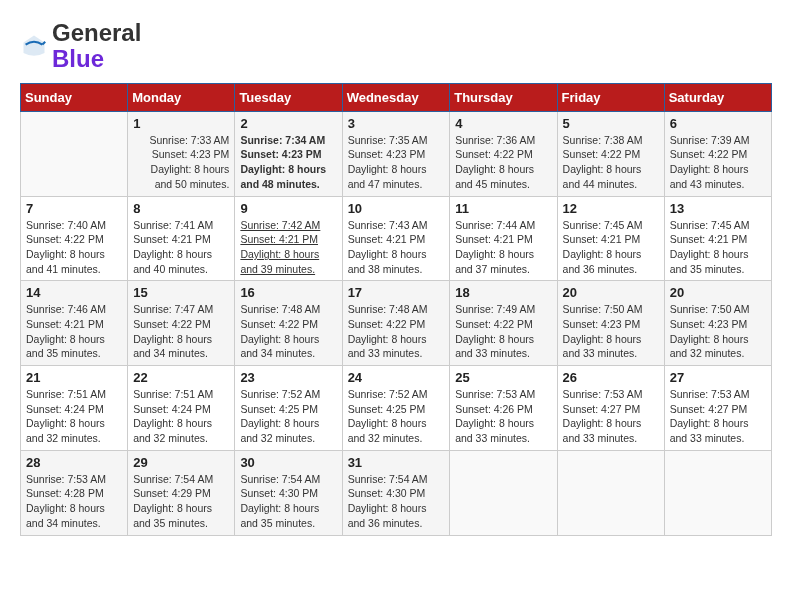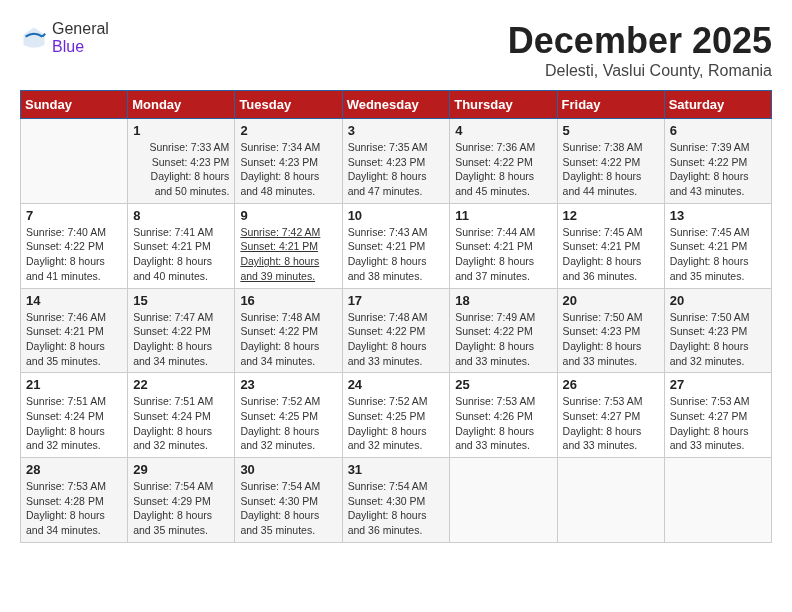--- a/index.html
+++ b/index.html
@@ -15,22 +15,22 @@
       justify-content: space-between;
       align-items: flex-start;
       margin-bottom: 10px;
     }
     .logo {
       display: flex;
       align-items: center;
       gap: 4px;
     }
     .logo-text {
-      font-size: 16px;
-      font-weight: normal;
+      font-size: 24px;
+      font-weight: bold;
       line-height: 1.1;
     }
     .logo-general { color: #333; }
     .logo-blue { color: #6d28d9; }
     .logo-icon {
       width: 28px;
       height: 28px;
     }
     .title-block {
       text-align: right;
@@ -93,24 +93,20 @@
     <svg class="logo-icon" viewBox="0 0 40 40">
       <path d="M20 5 L35 15 L35 30 Q20 38 5 30 L5 15 Z" fill="#1a6bb5" opacity="0.15"></path>
       <path d="M8 18 Q20 10 32 18" stroke="#1a6bb5" stroke-width="3" fill="none"></path>
       <path d="M32 18 L36 14" stroke="#1a6bb5" stroke-width="3" fill="none"></path>
     </svg>
     <div class="logo-text">
       <div class="logo-general">General</div>
       <div class="logo-blue">Blue</div>
     </div>
   </div>
-  <div class="title-block">
-    <div class="month-title">December 2025</div>
-    <div class="subtitle">Delesti, Vaslui County, Romania</div>
-  </div>
 </div>
 
 <table>
   <thead>
     <tr>
     <th>Sunday</th>
         <th>Monday</th>
         <th>Tuesday</th>
         <th>Wednesday</th>
         <th>Thursday</th>
@@ -123,21 +119,21 @@
         <td class="empty"></td>
         <td>
           <span class="day-num">1</span>
           <div class="day-info" style="white-space: pre-line; text-align: right;">Sunrise: 7:33 AM
 Sunset: 4:23 PM
 Daylight: 8 hours
 and 50 minutes.</div>
         </td>
         <td>
           <span class="day-num">2</span>
-          <div class="day-info" style="white-space: pre-line;">Sunrise: 7:34 AM
+          <div class="day-info" style="white-space: pre-line; font-weight: bold;">Sunrise: 7:34 AM
 Sunset: 4:23 PM
 Daylight: 8 hours
 and 48 minutes.</div>
         </td>
         <td>
           <span class="day-num">3</span>
           <div class="day-info" style="white-space: pre-line;">Sunrise: 7:35 AM
 Sunset: 4:23 PM
 Daylight: 8 hours
 and 47 minutes.</div>

